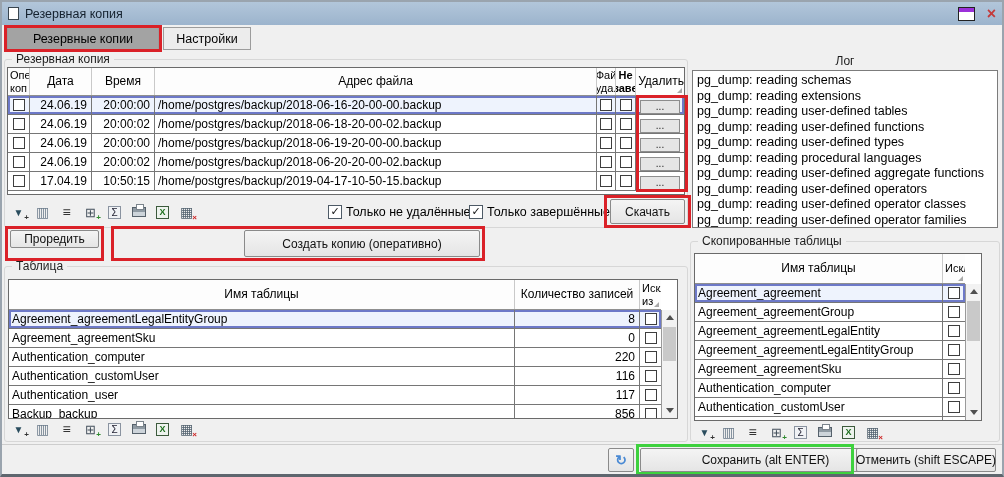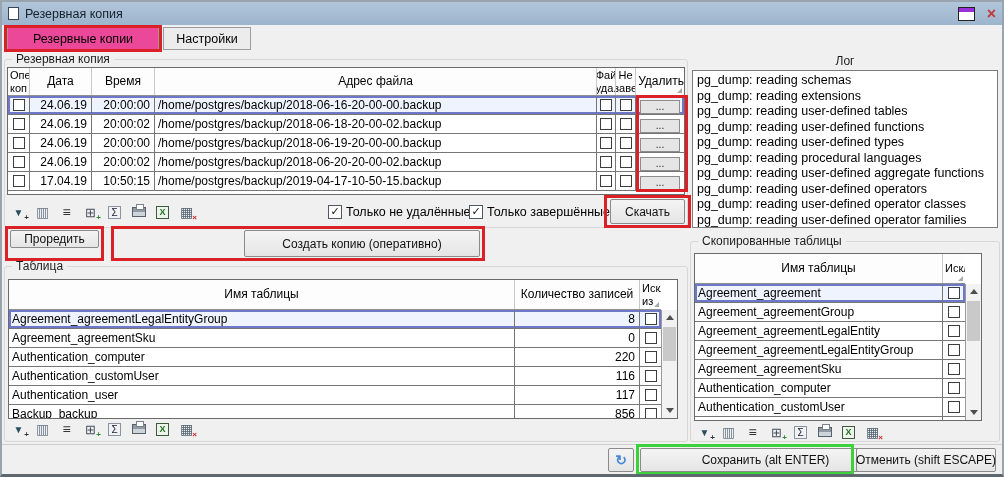--- a/index.html
+++ b/index.html
@@ -12,21 +12,21 @@
             background:linear-gradient(#b2c6da,#9cb4cd);display:flex;align-items:center;padding:0 6px;gap:6px;box-sizing:border-box;}
   .doc-ico{width:11px;height:13px;background:#fff;border:1px solid #39454f;box-sizing:border-box;}
   .title-text{font-size:12.5px;color:#14212e;}
   .tb-spacer{flex:1;}
   .max-ico{width:15px;height:12px;background:#fff;border:1px solid #222;box-shadow:inset 0 4px 0 #9b30d9;cursor:pointer;}
   .close-ico{color:#c43a3a;font-weight:bold;font-size:16px;line-height:14px;cursor:pointer;margin-left:6px;}
 
   
   .tab{position:absolute;top:27px;height:23px;border:1px solid #9c9c9c;background:#ececec;
        display:flex;align-items:center;justify-content:center;font-size:12.5px;box-sizing:border-box;cursor:pointer;}
-  .tab.active{background:#ec4899;border-bottom-color:#fafafa;z-index:2;text-align:right;}
+  .tab.active{background:#a3a3a3;border-bottom-color:#fafafa;z-index:2;text-align:right;}
 
   
   .group{position:absolute;border:1px solid #d7d7d7;border-radius:3px;box-sizing:border-box;}
   .glabel{position:absolute;top:-8px;left:7px;background:#f0f0f0;padding:0 4px;font-size:12px;color:#1d1d1d;white-space:nowrap;}
   .plain-label{position:absolute;font-size:12px;color:#1d1d1d;text-align:center;}
 
   
   .grid{position:absolute;background:#fff;border:1px solid #6a6a6a;box-sizing:border-box;overflow:hidden;}
   .gbody{position:absolute;inset:0;}
   .gbody.withsb{right:16px;}
@@ -141,21 +141,21 @@
         <div class="hc w-time">
           <span>Время</span>
         </div>
         <div class="hc w-path">
           <span>Адрес файла</span>
         </div>
         <div class="hc w-fd" style="font-size:11px;">
           <span>Фай</span>
           <span>уда.</span>
         </div>
-        <div class="hc w-nz" style="font-size:11px;">
+        <div class="hc w-nz" style="font-size:11px;font-weight:bold;">
           <span>Не</span>
           <span>заве</span>
         </div>
         <div class="hc w-del sortc">
           <span>Удалить</span>
         </div>
       </div>
 
       <div class="grow sel">
         <div class="dc w-op ctr">

